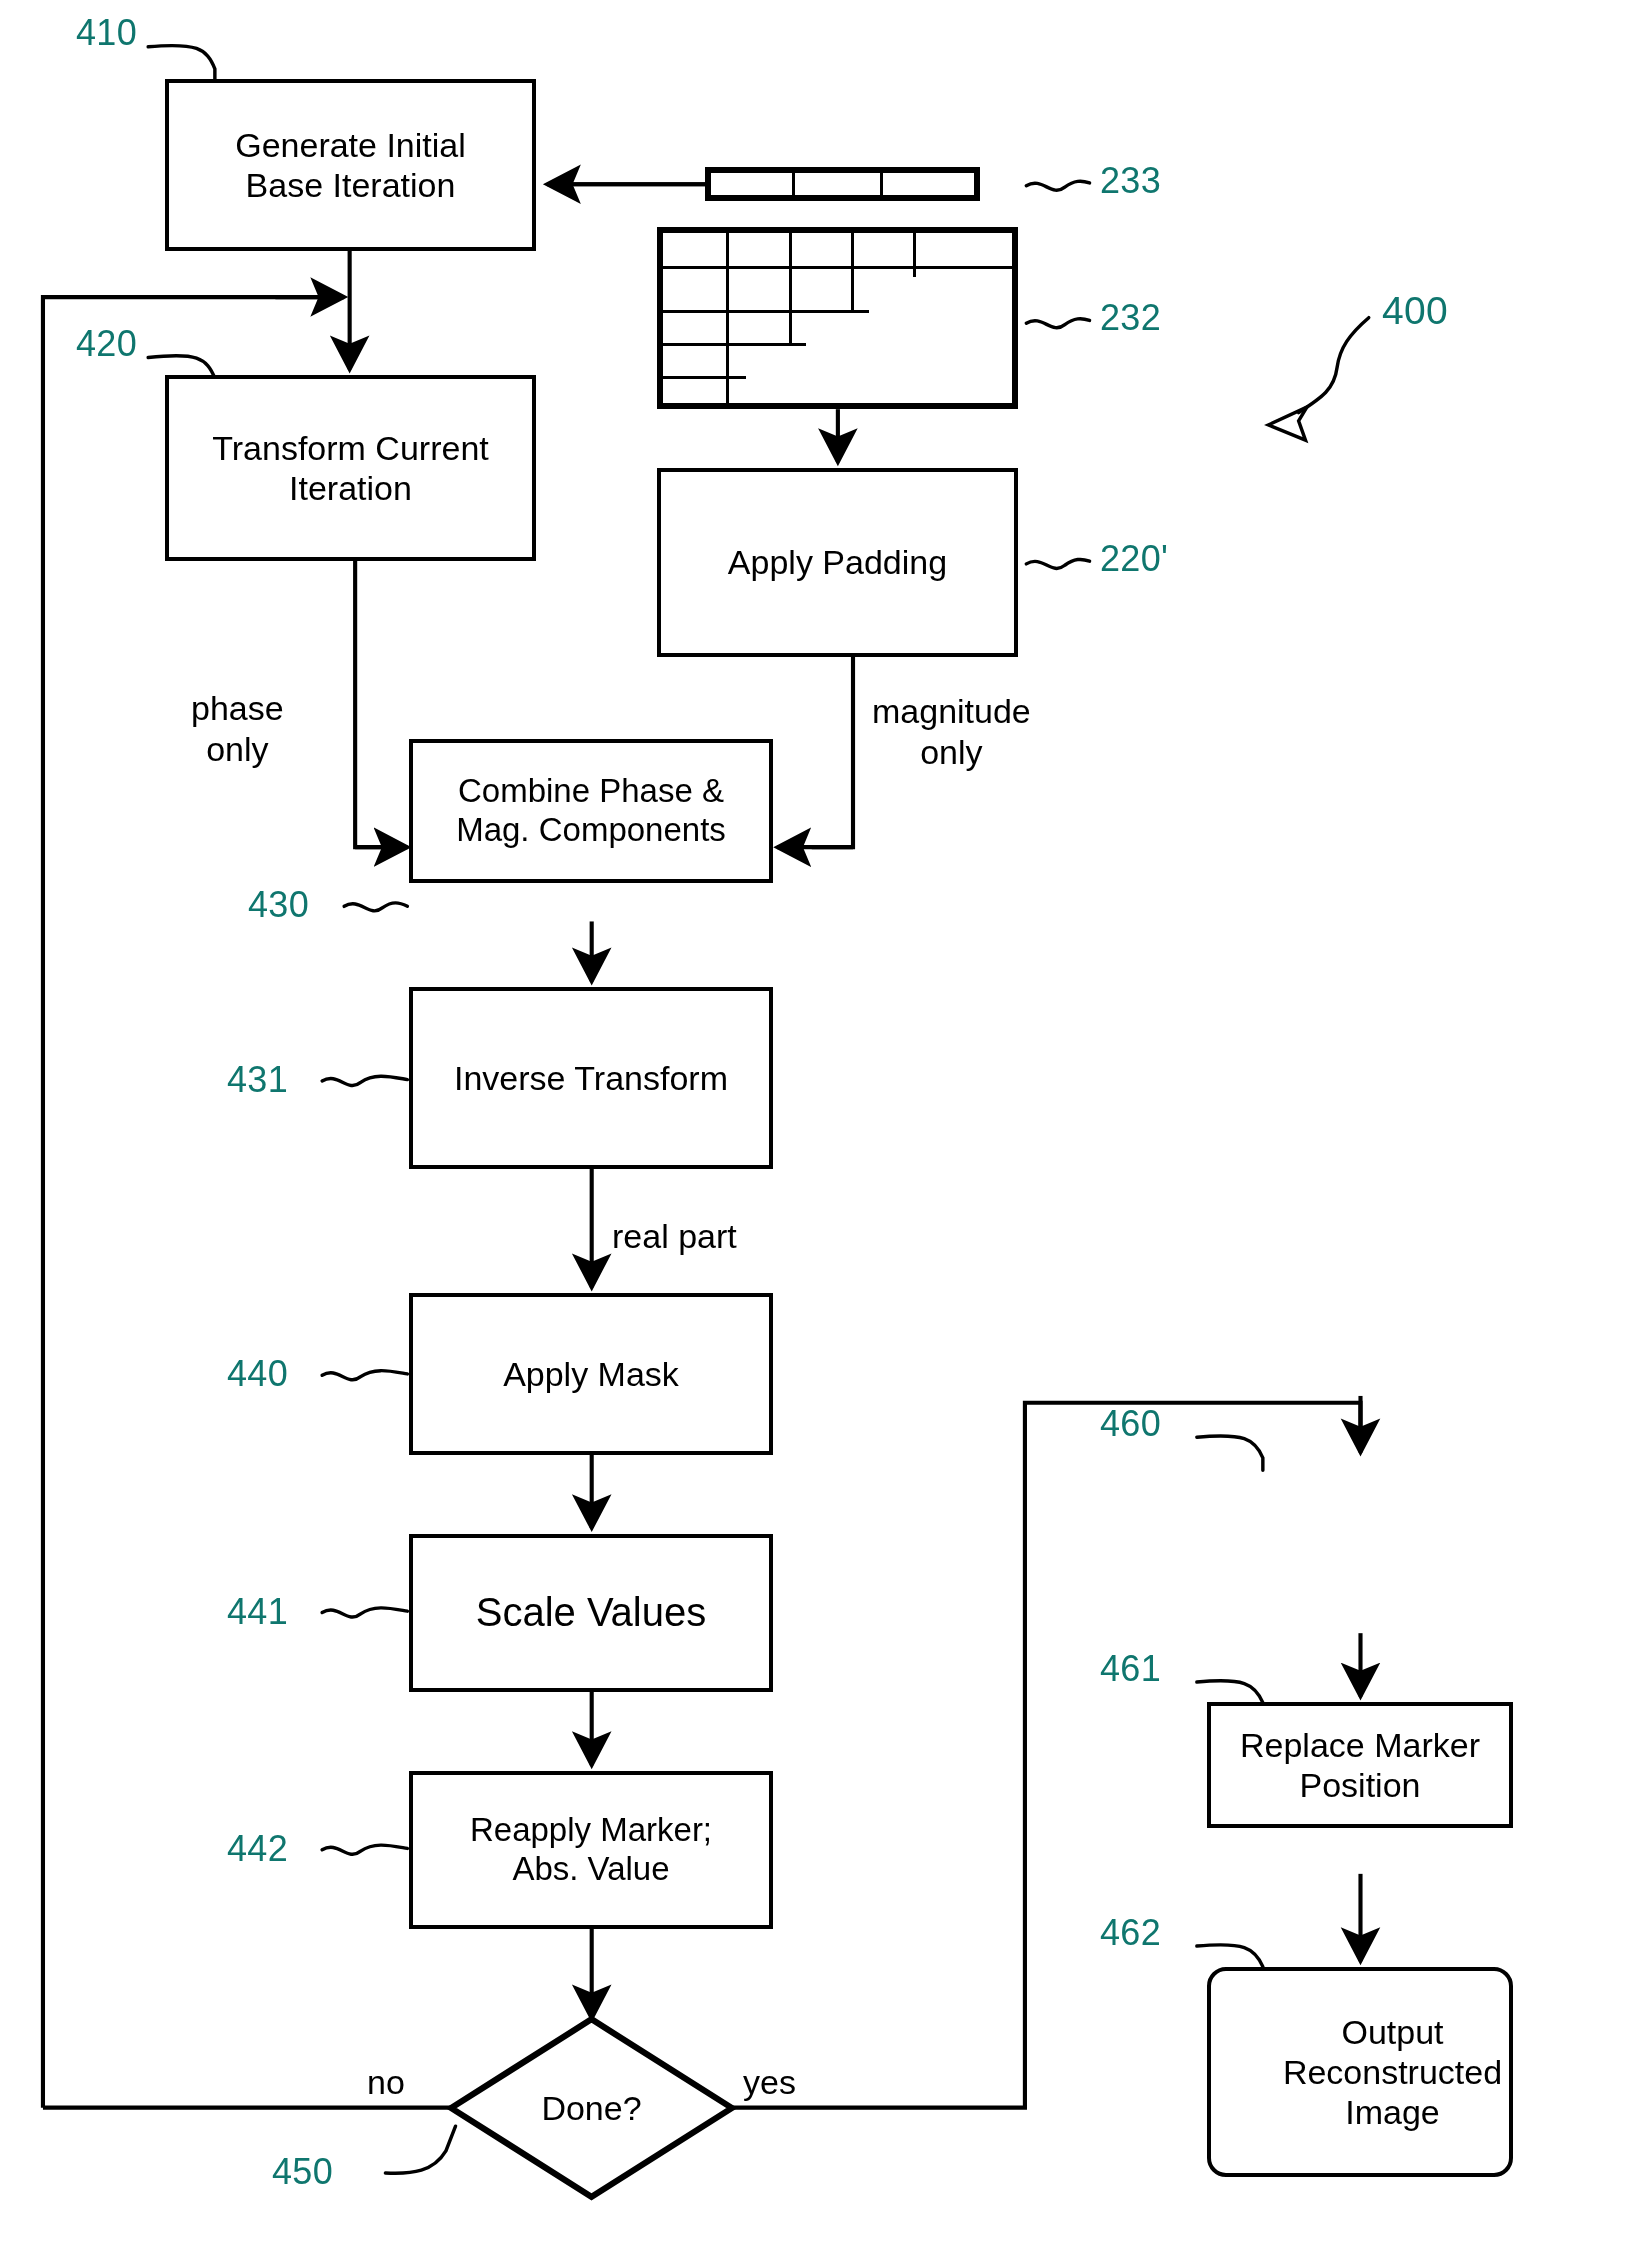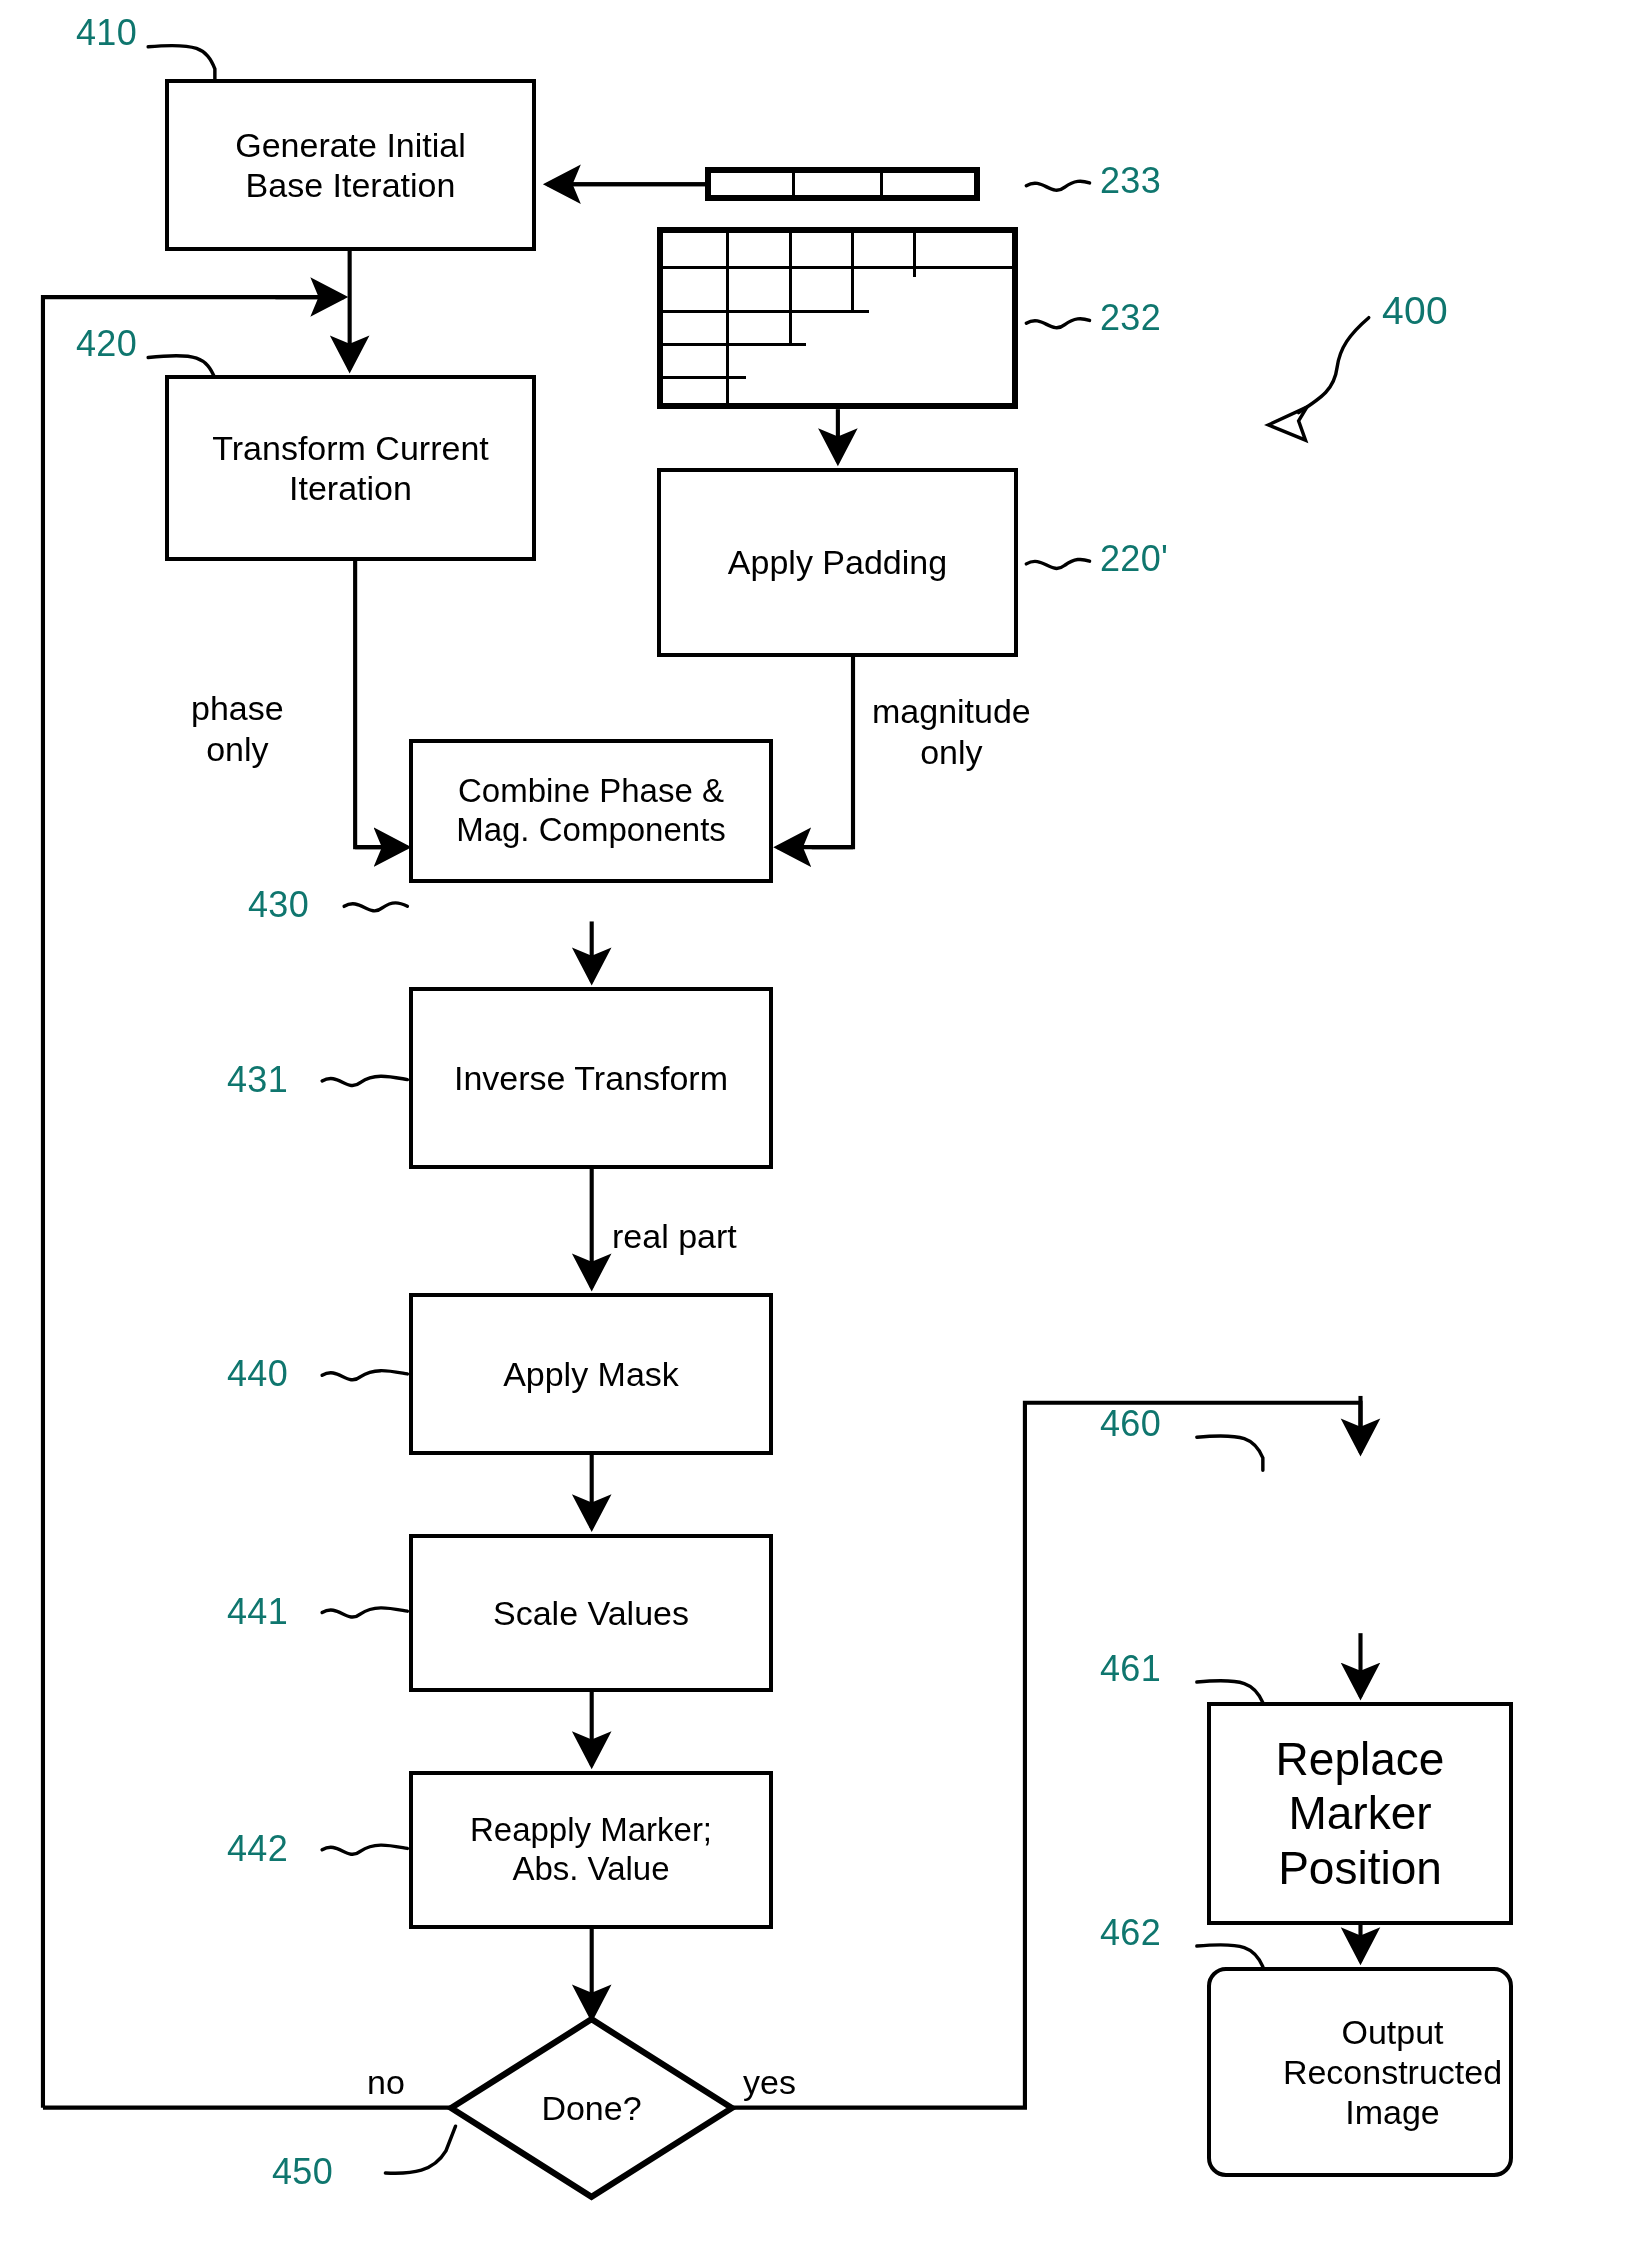--- a/index.html
+++ b/index.html
@@ -146,21 +146,21 @@
   <div class="node" style="left:409px;top:987px;width:364px;height:182px;font-size:34px;">
     <span class="t">Inverse Transform</span>
   </div>
   <div class="reflabel" style="left:227px;top:1059px;font-size:36px;">431</div>
 
   <div class="node" style="left:409px;top:1293px;width:364px;height:162px;font-size:34px;">
     <span class="t">Apply Mask</span>
   </div>
   <div class="reflabel" style="left:227px;top:1353px;font-size:36px;">440</div>
 
-  <div class="node" style="left:409px;top:1534px;width:364px;height:158px;font-size:34px;">
+  <div class="node" style="left:409px;top:1534px;width:364px;height:158px;font-size:40px;">
     <span class="t">Scale Values</span>
   </div>
   <div class="reflabel" style="left:227px;top:1591px;font-size:36px;">441</div>
 
   <div class="node" style="left:409px;top:1771px;width:364px;height:158px;font-size:33px;">
     <span class="t" style="white-space:pre-line;">Reapply Marker;
 Abs. Value</span>
   </div>
   <div class="reflabel" style="left:227px;top:1828px;font-size:36px;">442</div>
 
@@ -170,21 +170,21 @@
     </svg>
     <div style="position:absolute;left:0;top:0;width:289px;height:186px;display:flex;
                 align-items:center;justify-content:center;font-size:34px;">
       <span>Done?</span>
     </div>
   </div>
   <div class="reflabel" style="left:272px;top:2151px;font-size:36px;">450</div>
 
   <div class="reflabel" style="left:1100px;top:1403px;font-size:36px;">460</div>
 
-  <div class="node" style="left:1207px;top:1702px;width:306px;height:223px;font-size:46px;">
+  <div class="node" style="left:1207px;top:1702px;width:306px;height:126px;font-size:34px;">
     <span class="t" style="white-space:pre-line;">Replace Marker
 Position</span>
   </div>
   <div class="reflabel" style="left:1100px;top:1648px;font-size:36px;">461</div>
 
   <div class="node rounded" style="left:1207px;top:1967px;width:306px;height:210px;
               font-size:34px;">
     <span class="t" style="white-space:pre-line;">Output
 Reconstructed
 Image</span>

